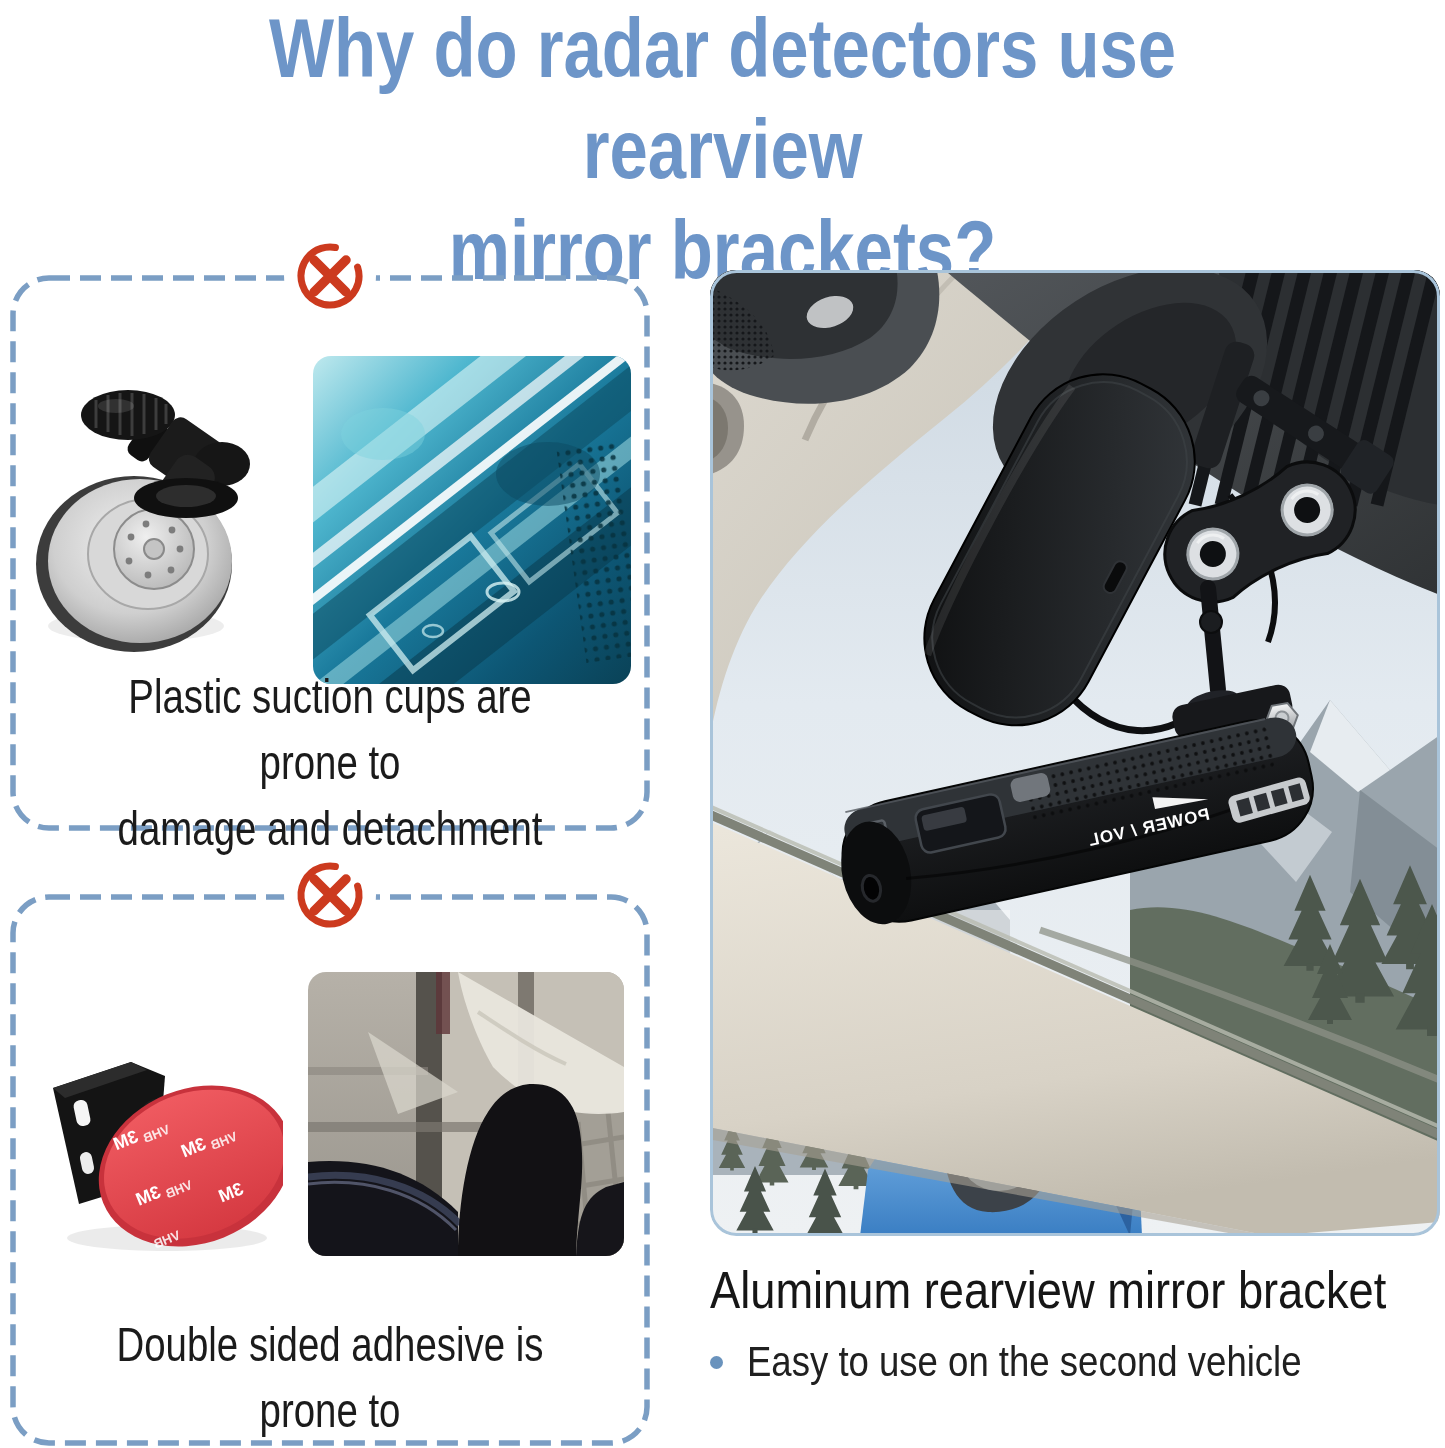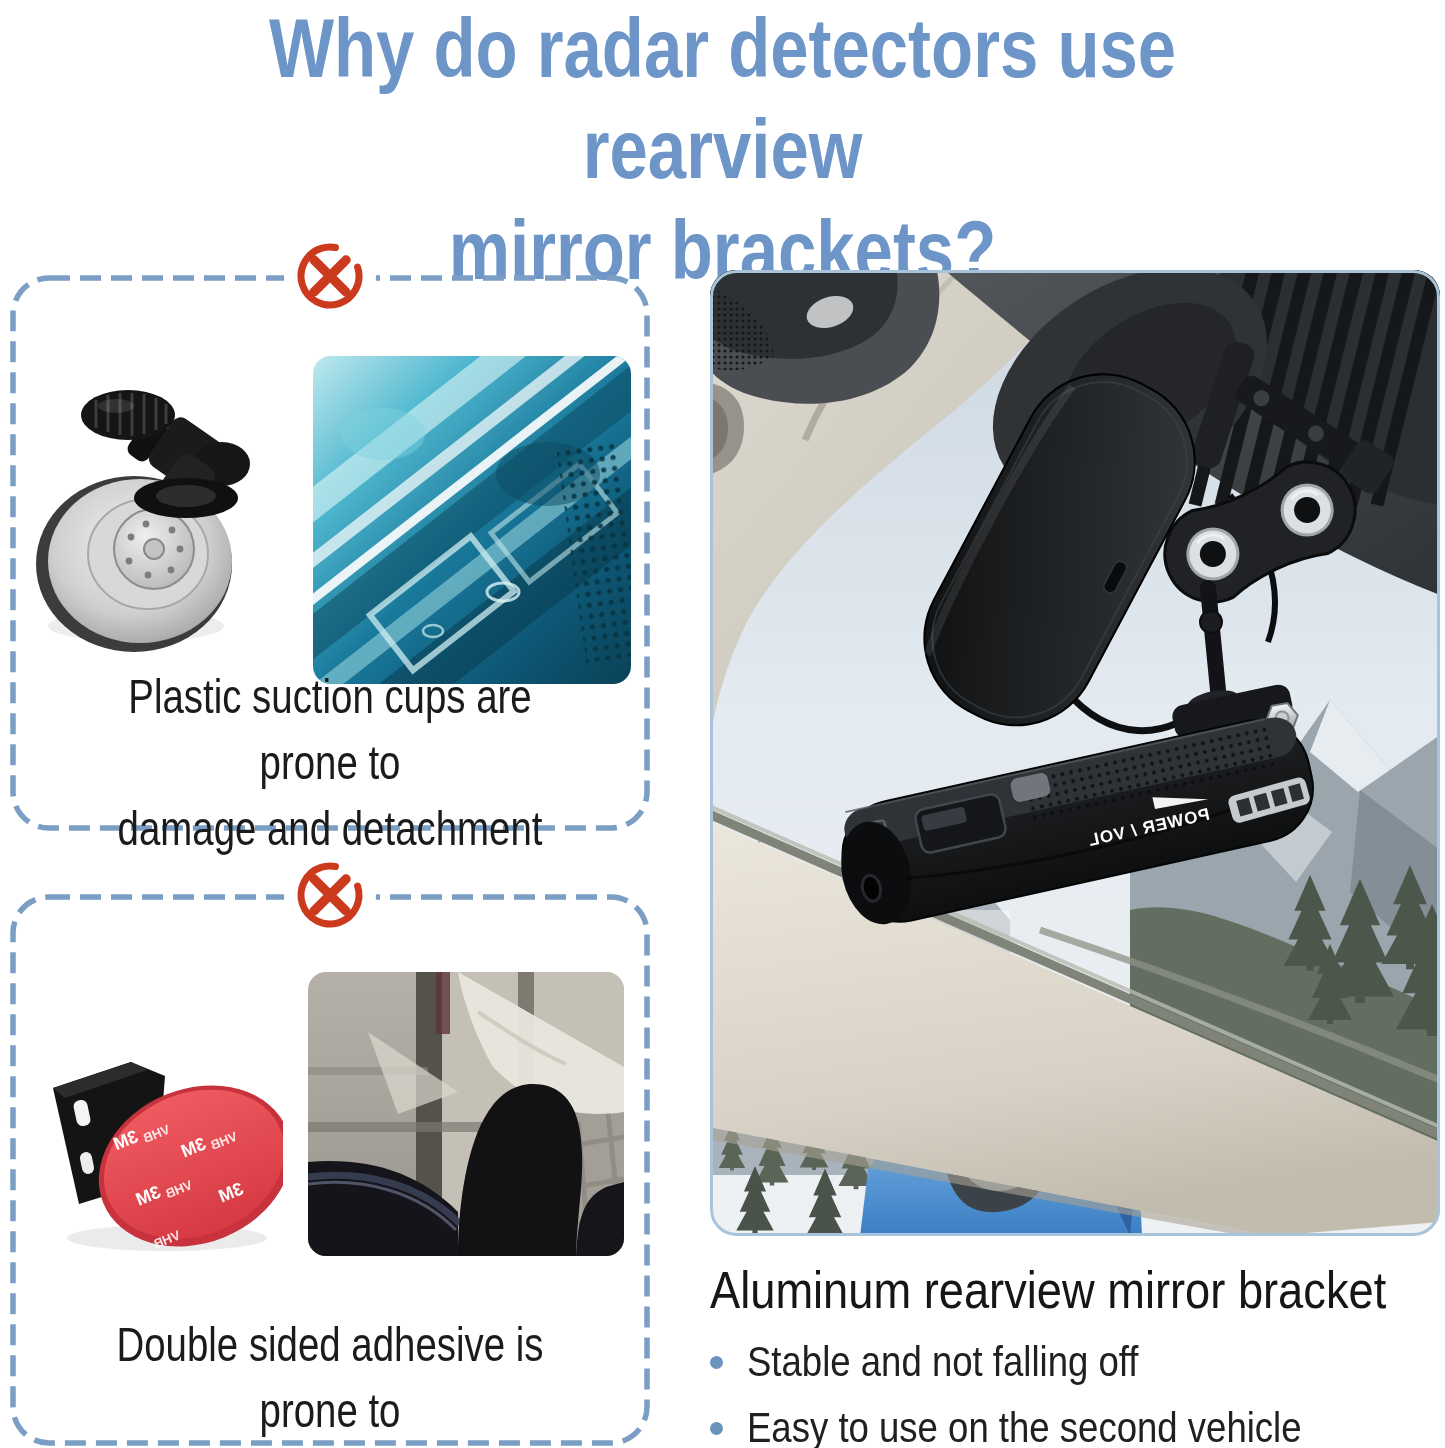--- a/index.html
+++ b/index.html
@@ -460,19 +460,15 @@
       <rect x="1.5" y="1.5" width="727" height="963" rx="25" fill="none" stroke="#a9c4da" stroke-width="3"></rect>
     </g>
   </svg>
 </figure>
 
 <h2 class="pro-heading" style="margin:0;font-weight:400">Aluminum rearview mirror bracket</h2>
 
 <div class="bullets">
   <div class="bullet">
     <span class="dot"></span>
-    <span class="bullet-label">Stable and not falling off</span>
-  </div>
-  <div class="bullet">
-    <span class="dot"></span>
     <span class="bullet-label">Easy to use on the second vehicle</span>
   </div>
 </div>
 
 </body></html>

